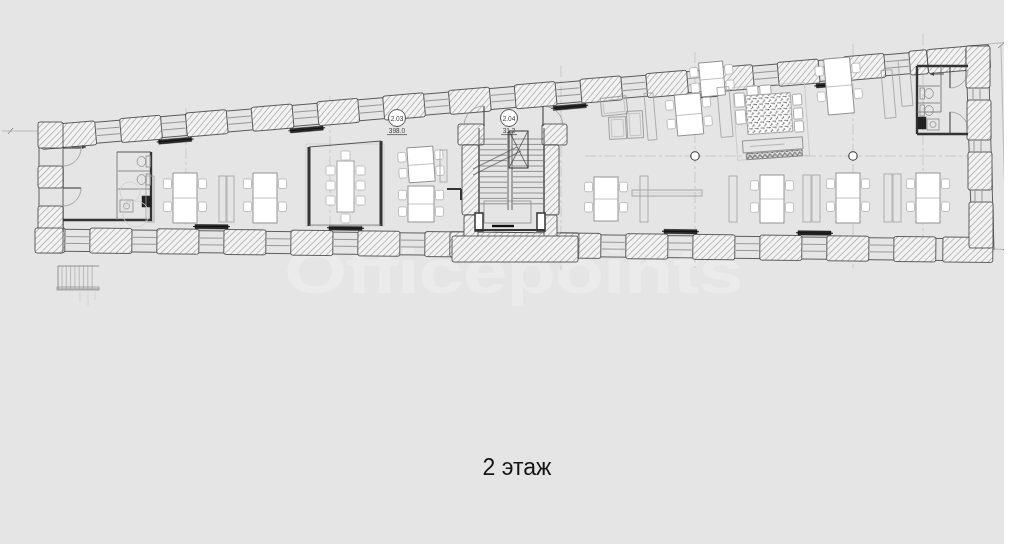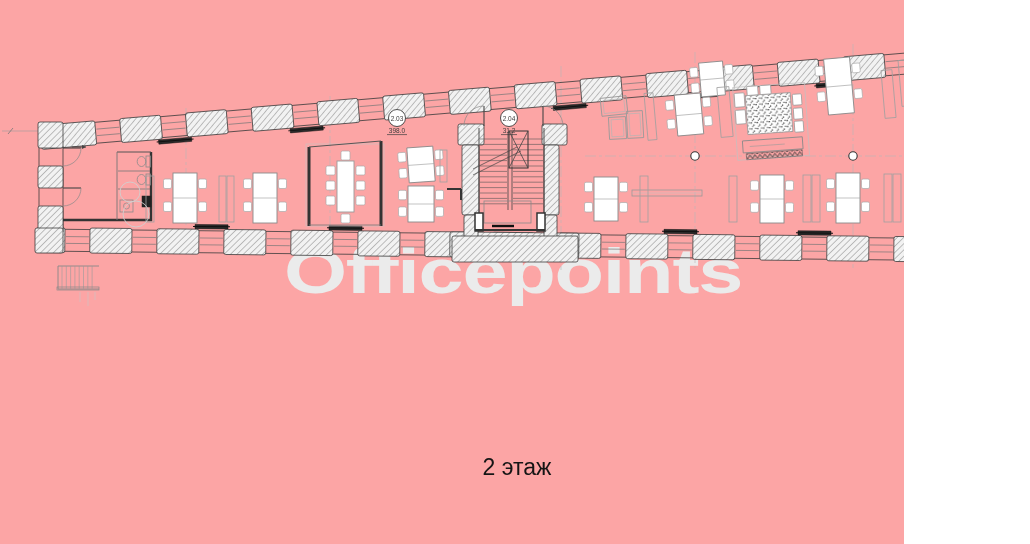--- a/index.html
+++ b/index.html
@@ -1,16 +1,16 @@
 <!DOCTYPE html>
 <html><head>
 <meta charset="utf-8">
 <style>
   html,body{margin:0;padding:0;background:#ffffff;}
-  .stage{position:relative;width:904px;height:544px;background:#fca5a5;overflow:hidden;
+  .stage{position:relative;width:1004px;height:544px;background:#e5e5e5;overflow:hidden;
          font-family:"Liberation Sans", sans-serif;}
   svg text{font-family:"Liberation Sans", sans-serif;}
   .room-num{font-size:6.5px;fill:#3d3d3d;}
   .room-area{font-size:6.5px;fill:#3d3d3d;}
   .watermark{font-size:63px;font-weight:700;fill:#ebebeb;letter-spacing:-1px;}
   .caption{font-size:23px;fill:#151515;}
   .dim{font-size:7px;fill:#b3b3b3;}
 </style>
 </head>
 <body>

